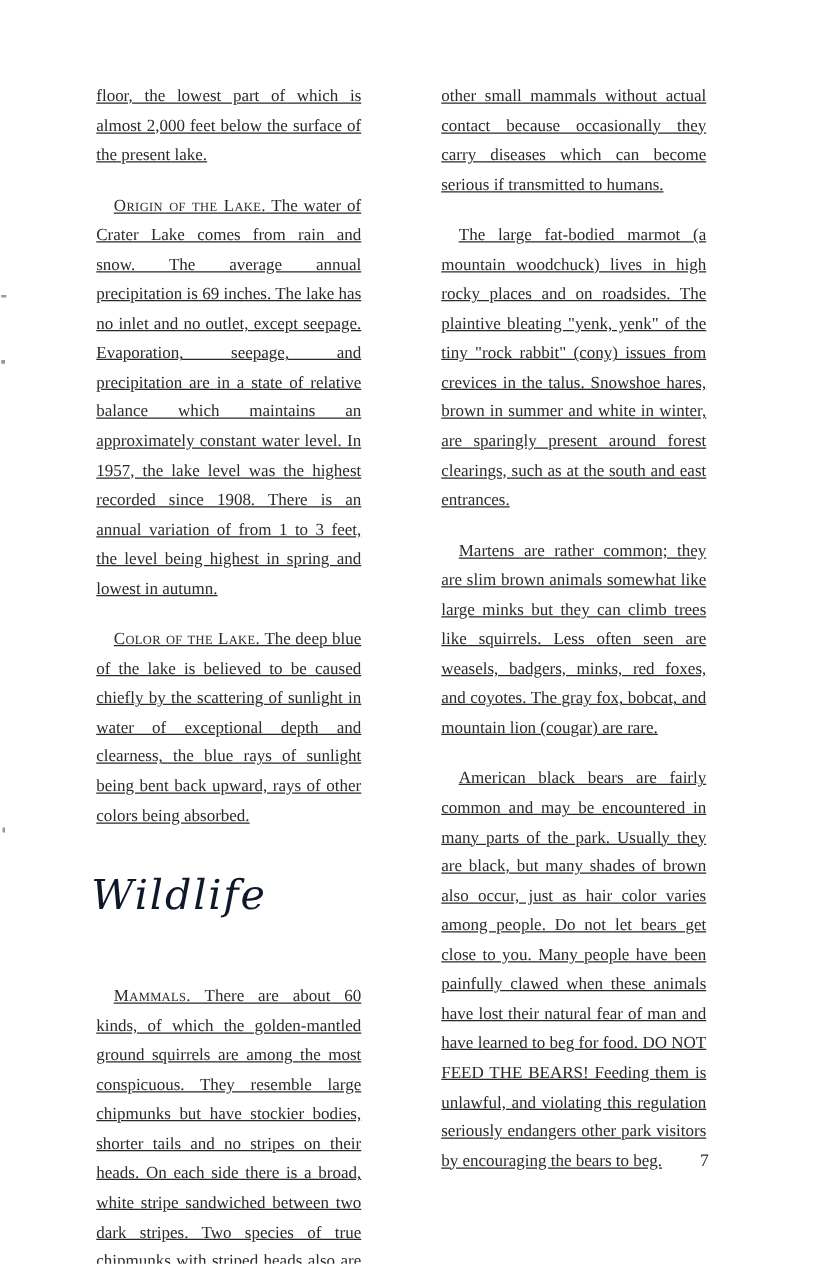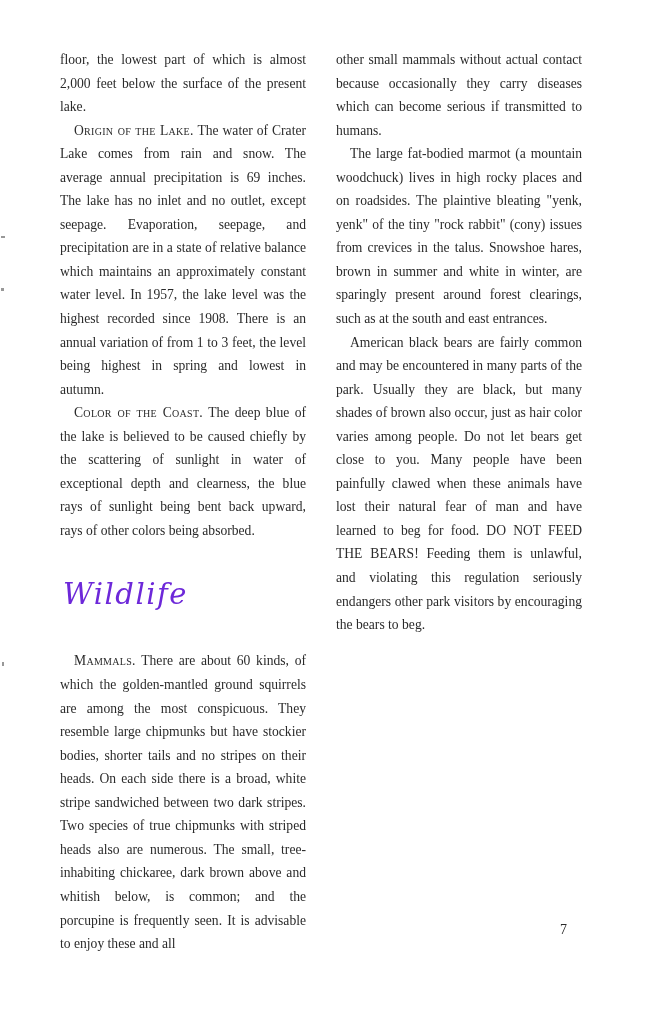--- a/index.html
+++ b/index.html
@@ -26,36 +26,37 @@
       top: 48px;
       width: 246px;
       font-size: 13.6px;
       line-height: 23.55px;
       text-align: justify;
       hyphens: manual;
     }
     .col-left { left: 60px; }
     .col-right { left: 336px; }
     p {
-      margin: 0;
+      margin: 17px;
       padding: 0;
+      text-decoration: underline;
     }
     p.indent { text-indent: 14px; }
     .sc {
       font-variant: small-caps;
       letter-spacing: 0.3px;
     }
     .section-heading {
       font-family: "DejaVu Serif", "Liberation Serif", serif;
       font-style: italic;
-      font-size: 29px;
+      font-size: 33px;
       font-weight: normal;
       letter-spacing: 1.5px;
-      color: #6d28d9;
-      margin: 3px;
+      color: #0f172a;
+      margin: 13px;
       padding: 0;
       height: 70px;
       line-height: 36px;
       margin-top: 34px;
       padding-top: 0px;
     }
     .page-number {
       position: absolute;
       left: 560px;
       top: 922px;
@@ -78,27 +79,28 @@
 
   <span class="margin-mark mark-1"></span>
   <span class="margin-mark mark-2"></span>
   <span class="margin-mark mark-3"></span>
 
   <div class="column col-left">
     <p>floor, the lowest part of which is almost 2,000 feet below the surface of the present lake.</p>
 
     <p class="indent"><span class="sc">Origin of the Lake.</span><span> The water of Crater Lake comes from rain and snow. The average annual precipitation is 69 inches. The lake has no inlet and no outlet, except seepage. Evaporation, seepage, and precipitation are in a state of relative balance which maintains an approximately constant water level. In 1957, the lake level was the highest re­corded since 1908. There is an annual variation of from 1 to 3 feet, the level being highest in spring and lowest in autumn.</span></p>
 
-    <p class="indent"><span class="sc">Color of the Coast.</span><span> The deep blue of the lake is believed to be caused chiefly by the scattering of sunlight in water of exceptional depth and clearness, the blue rays of sunlight being bent back upward, rays of other colors being absorbed.</span></p>
+    <p class="indent"><span class="sc">Color of the Lake.</span><span> The deep blue of the lake is believed to be caused chiefly by the scattering of sunlight in water of exceptional depth and clearness, the blue rays of sunlight being bent back upward, rays of other colors being absorbed.</span></p>
 
     <h2 class="section-heading">Wildlife</h2>
 
     <p class="indent"><span class="sc">Mammals.</span><span> There are about 60 kinds, of which the golden-mantled ground squirrels are among the most conspicu­ous. They resemble large chipmunks but have stockier bodies, shorter tails and no stripes on their heads. On each side there is a broad, white stripe sand­wiched between two dark stripes. Two species of true chipmunks with striped heads also are numerous. The small, tree-inhabiting chickaree, dark brown above and whitish below, is common; and the porcupine is frequently seen. It is advisable to enjoy these and all</span></p>
   </div>
 
   <div class="column col-right">
     <p>other small mammals without actual contact because occasionally they carry diseases which can become serious if transmitted to humans.</p>
     <p class="indent">The large fat-bodied marmot (a moun­tain woodchuck) lives in high rocky places and on roadsides. The plaintive bleating "yenk, yenk" of the tiny "rock rabbit" (cony) issues from crevices in the talus. Snowshoe hares, brown in summer and white in winter, are spar­ingly present around forest clearings, such as at the south and east entrances.</p>
+    <p class="indent">Martens are rather common; they are slim brown animals somewhat like large minks but they can climb trees like squirrels. Less often seen are weasels, badgers, minks, red foxes, and coyotes. The gray fox, bobcat, and mountain lion (cougar) are rare.</p>
     <p class="indent">American black bears are fairly com­mon and may be encountered in many parts of the park. Usually they are black, but many shades of brown also occur, just as hair color varies among people. Do not let bears get close to you. Many people have been painfully clawed when these animals have lost their natural fear of man and have learned to beg for food. DO NOT FEED THE BEARS! Feeding them is unlawful, and violating this regulation seriously endangers other park visitors by encouraging the bears to beg.</p>
   </div>
 
   <div class="page-number">7</div>
 </div>
 
 </body></html>

